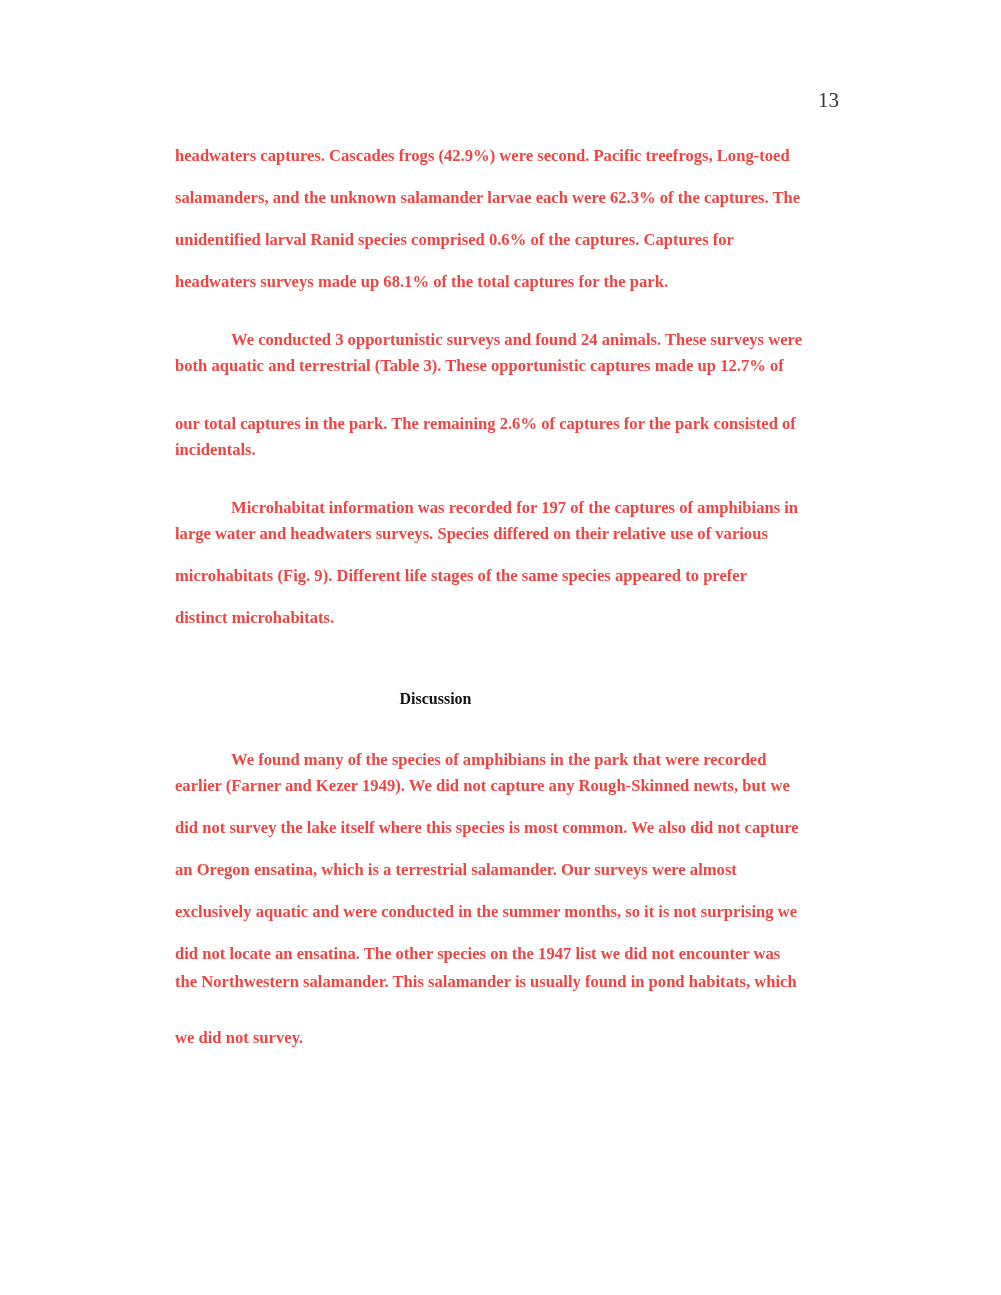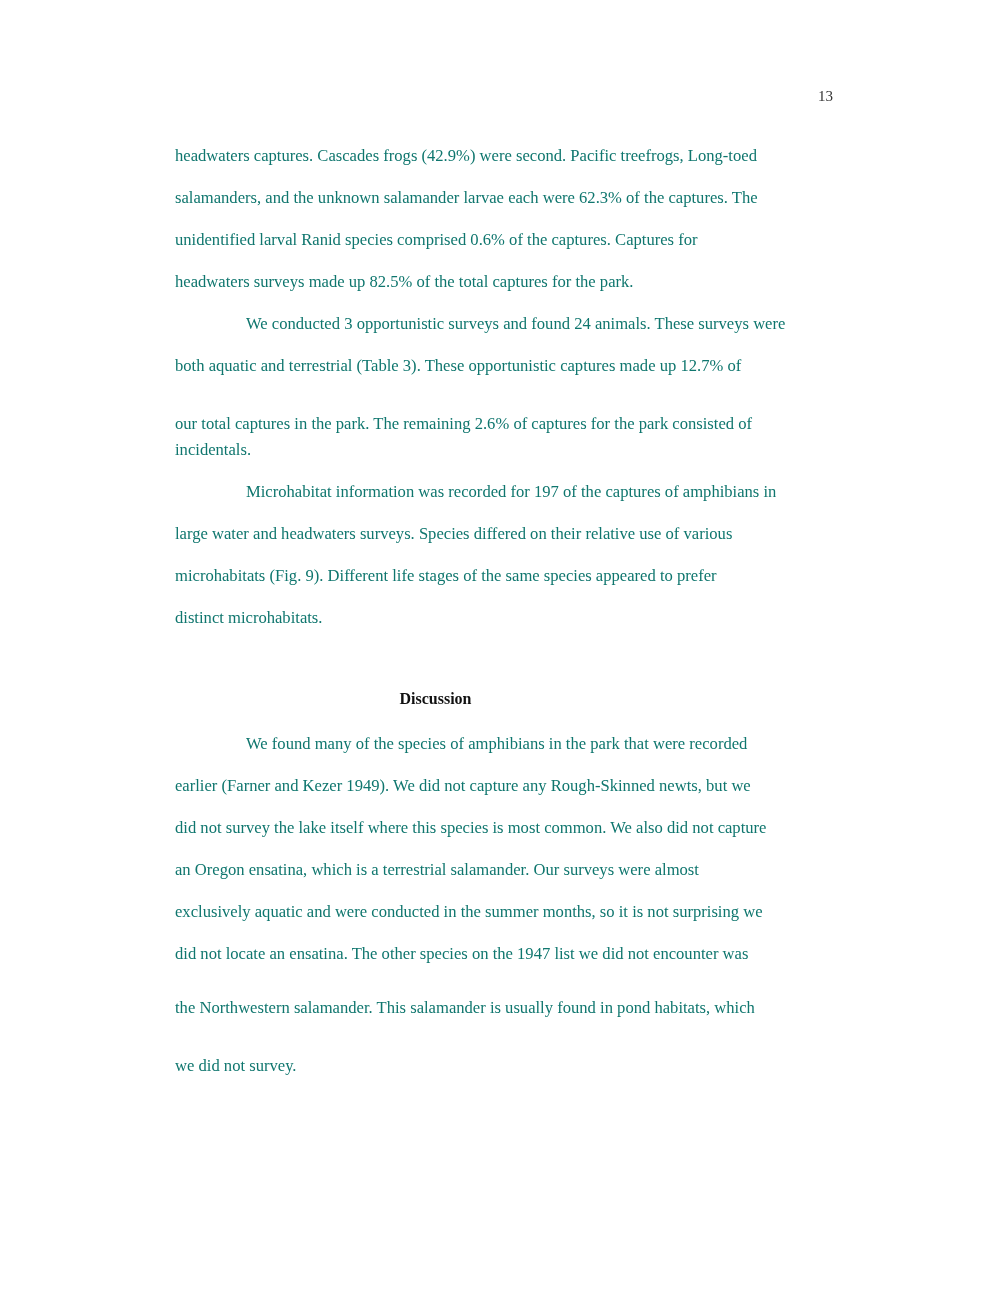--- a/index.html
+++ b/index.html
@@ -12,32 +12,33 @@
       height: 1295px;
       position: relative;
       overflow: hidden;
       font-family: "Liberation Serif", "DejaVu Serif", serif;
       color: #1a1a1a;
     }
     .page-number {
       position: absolute;
       top: 88px;
       left: 818px;
-      font-size: 15px;
+      font-size: 21px;
       color: #333;
     }
     .line {
       position: absolute;
       left: 175px;
       font-size: 16.6px;
       white-space: nowrap;
       line-height: 20px;
-      color: #0f766e;
+      color: #ef4444;
+      font-weight: bold;
     }
-    .line.indent { left: 246px; }
+    .line.indent { left: 231px; margin-top: 16px; }
     .heading {
       position: absolute;
       top: 690px;
       left: 0;
       width: 871px;
       text-align: center;
       font-weight: bold;
       font-size: 16px;
       color: #111;
     }
@@ -45,21 +46,21 @@
 </head>
 <body>
 
 <div>
   <div class="page-number">13</div>
 
   <div>
     <div class="line" style="top:146px">headwaters captures.  Cascades frogs (42.9%) were second.  Pacific treefrogs, Long-toed</div>
     <div class="line" style="top:188px">salamanders, and the unknown salamander larvae each were 62.3% of the captures.  The</div>
     <div class="line" style="top:230px">unidentified larval Ranid species comprised 0.6% of the captures.  Captures for</div>
-    <div class="line" style="top:272px">headwaters surveys made up 82.5% of the total captures for the park.</div>
+    <div class="line" style="top:272px">headwaters surveys made up 68.1% of the total captures for the park.</div>
   </div>
 
   <div>
     <div class="line indent" style="top:314px">We conducted 3 opportunistic surveys and found 24 animals.  These surveys were</div>
     <div class="line" style="top:356px">both aquatic and terrestrial (Table 3).  These opportunistic captures made up 12.7% of</div>
     <div class="line" style="top:414px">our total captures in the park.  The remaining 2.6% of captures for the park consisted of</div>
     <div class="line" style="top:440px">incidentals.</div>
   </div>
 
   <div>
@@ -71,16 +72,16 @@
 
   <div class="heading">Discussion</div>
 
   <div>
     <div class="line indent" style="top:734px">We found many of the species of amphibians in the park that were recorded</div>
     <div class="line" style="top:776px">earlier (Farner and Kezer 1949).  We did not capture any Rough-Skinned newts, but we</div>
     <div class="line" style="top:818px">did not survey the lake itself where this species is most common.  We also did not capture</div>
     <div class="line" style="top:860px">an Oregon ensatina, which is a terrestrial salamander.  Our surveys were almost</div>
     <div class="line" style="top:902px">exclusively aquatic and were conducted in the summer months, so it is not surprising we</div>
     <div class="line" style="top:944px">did not locate an ensatina.  The other species on the 1947 list we did not encounter was</div>
-    <div class="line" style="top:998px">the Northwestern salamander.  This salamander is usually found in pond habitats, which</div>
-    <div class="line" style="top:1056px">we did not survey.</div>
+    <div class="line" style="top:972px">the Northwestern salamander.  This salamander is usually found in pond habitats, which</div>
+    <div class="line" style="top:1028px">we did not survey.</div>
   </div>
 </div>
 
 </body></html>

